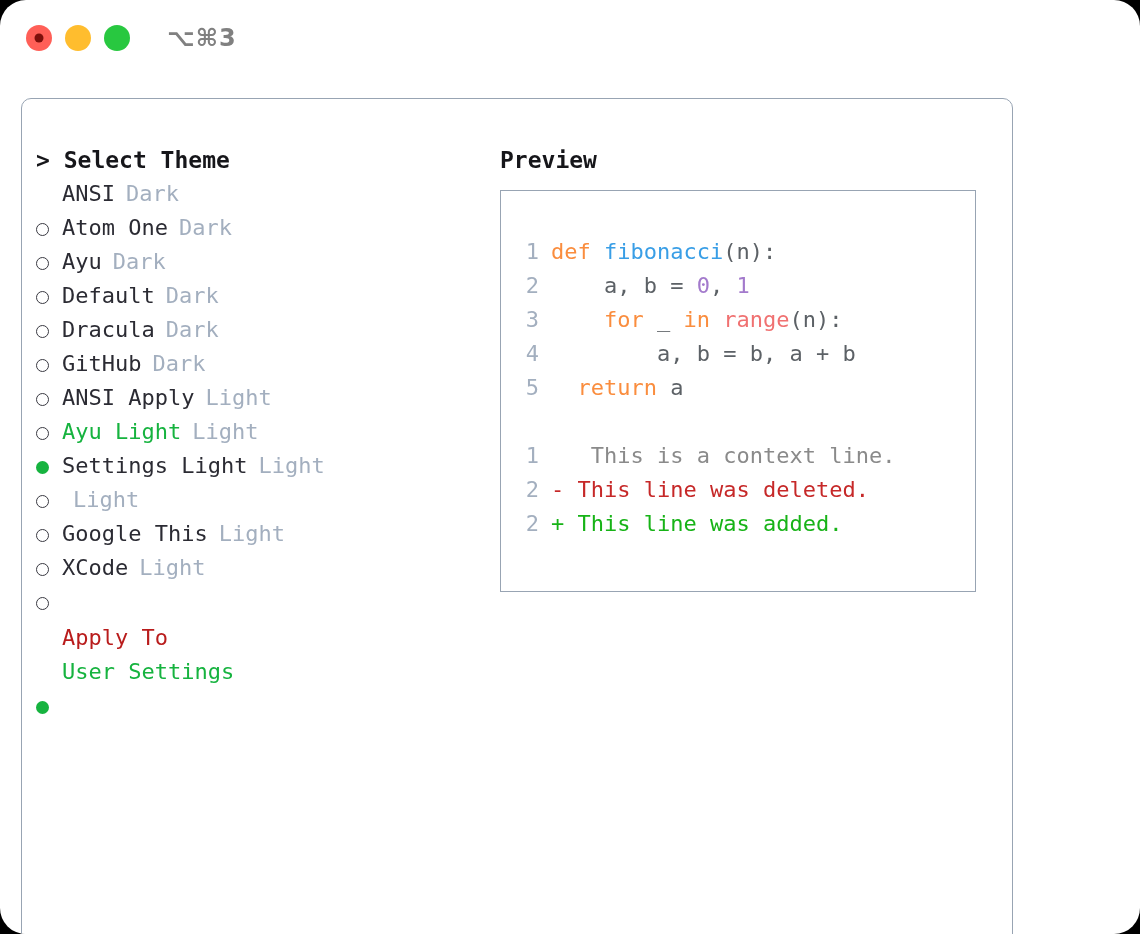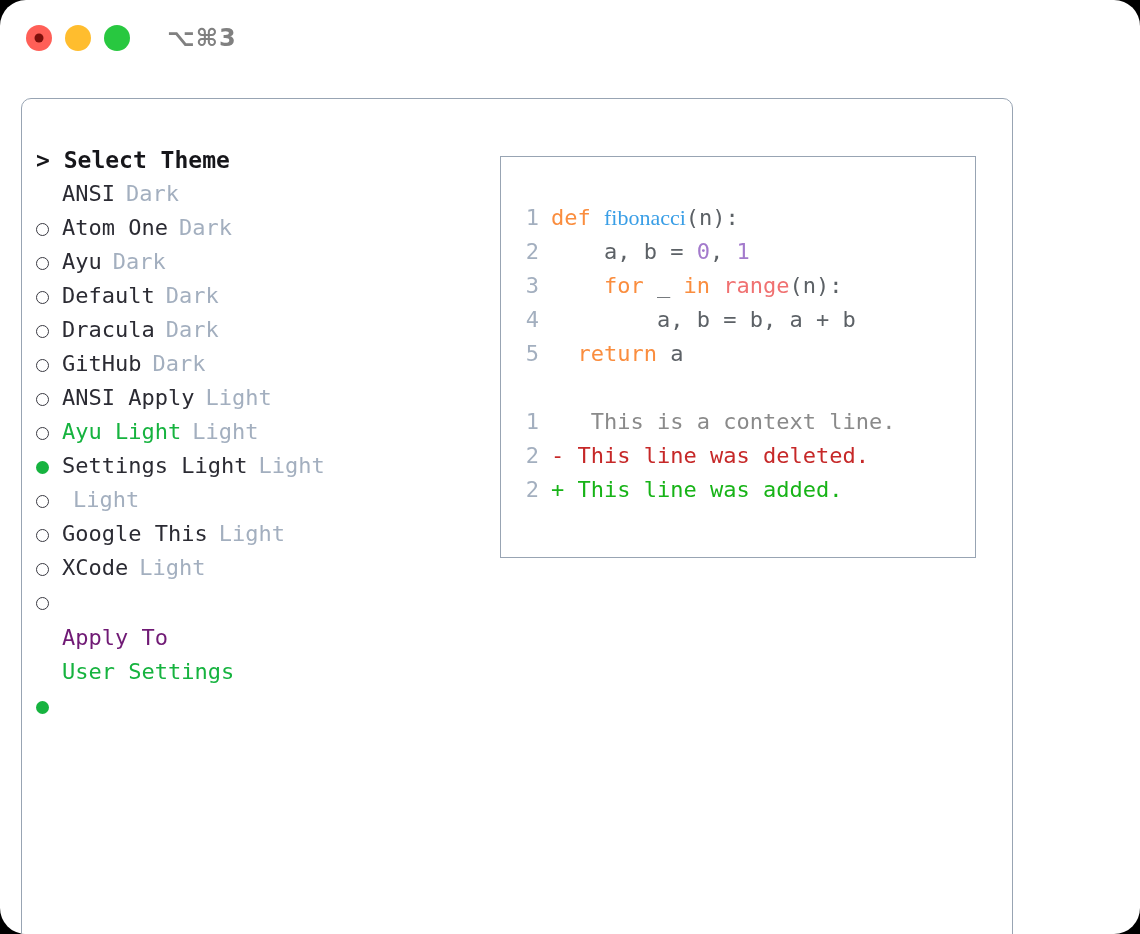--- a/index.html
+++ b/index.html
@@ -153,21 +153,21 @@
   .row-kind {
     color: #a3afbf;
     margin-left: 11px;
   }
 
   .section-gap { height: 36px; }
 
   .subhead {
     font-size: 22px;
     line-height: 34px;
-    color: #701a75;
+    color: #b91c1c;
     padding-left: 26px;
     white-space: pre;
   }
 
   .hint {
     margin-top: 34px;
     font-size: 22px;
     line-height: 34px;
     color: #a3afbf;
     width: 410px;
@@ -203,21 +203,21 @@
     display: inline-block;
     width: 24px;
     flex: 0 0 24px;
     text-align: right;
     color: #a3afbf;
     margin-right: 12px;
   }
   .blank-line { height: 34px; }
 
   .tok-kw   { color: #fa8d3e; }
-  .tok-fn   { color: #399ee6; font-family: Liberation Serif, serif; }
+  .tok-fn   { color: #399ee6; }
   .tok-num  { color: #a37acc; }
   .tok-bi   { color: #f07171; }
   .tok-plain{ color: #5c6166; }
 
   .diff-ctx { color: #8a8a8a; }
   .diff-del { color: #c62828; }
   .diff-add { color: #17b317; }
 </style>
 </head>
 <body>
@@ -257,20 +257,21 @@
         <div class="section-gap"></div>
 
         <div class="subhead">Apply To</div>
         <div id="apply-list">
             <div class="row"><span class="marker marker-dot"></span><span class="row-label sel">User Settings</span></div>
           </div>
 
       </div>
 
       <div class="right-col">
+        <div class="col-title">Preview</div>
         <div class="preview-box">
           <div class="code" id="code-block"><div class="code-line"><span class="lineno">1</span><span><span class="tok-kw">def </span><span class="tok-fn">fibonacci</span><span class="tok-plain">(n):</span></span></div><div class="code-line"><span class="lineno">2</span><span><span class="tok-plain">    a, b = </span><span class="tok-num">0</span><span class="tok-plain">, </span><span class="tok-num">1</span></span></div><div class="code-line"><span class="lineno">3</span><span><span class="tok-plain">    </span><span class="tok-kw">for</span><span class="tok-plain"> _ </span><span class="tok-kw">in</span><span class="tok-plain"> </span><span class="tok-bi">range</span><span class="tok-plain">(n):</span></span></div><div class="code-line"><span class="lineno">4</span><span><span class="tok-plain">        a, b = b, a + b</span></span></div><div class="code-line"><span class="lineno">5</span><span><span class="tok-plain">  </span><span class="tok-kw">return</span><span class="tok-plain"> a</span></span></div><div class="blank-line"></div><div class="code-line"><span class="lineno">1</span><span class="diff-ctx"> </span><span class="diff-ctx">  This is a context line.</span></div><div class="code-line"><span class="lineno">2</span><span class="diff-del">-</span><span class="diff-del"> This line was deleted.</span></div><div class="code-line"><span class="lineno">2</span><span class="diff-add">+</span><span class="diff-add"> This line was added.</span></div></div>
         </div>
       </div>
 
     </div>
   </div>
 </div>
 
 </body></html>

